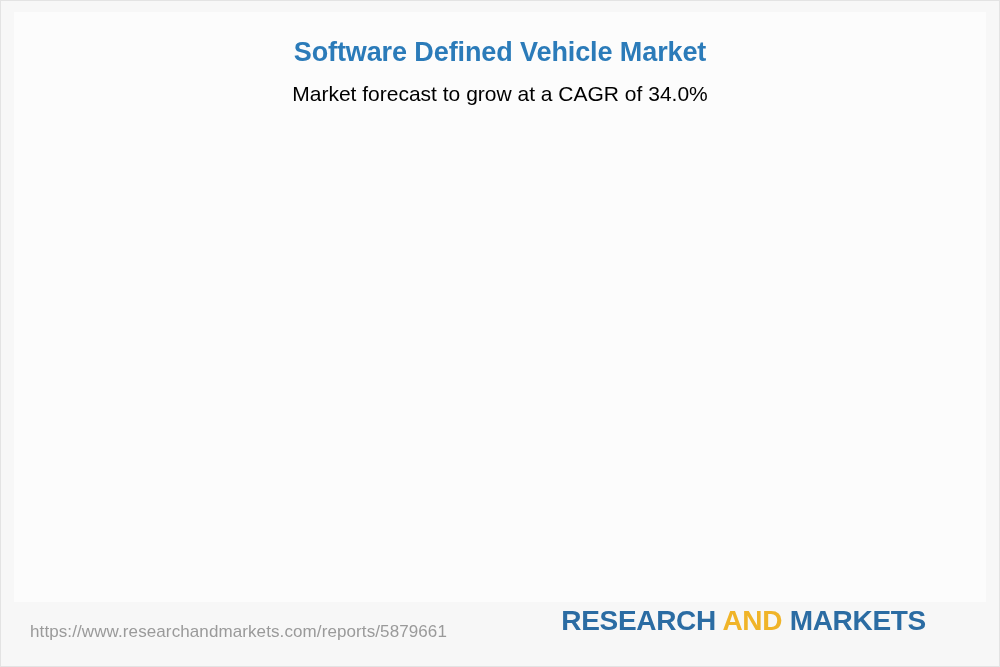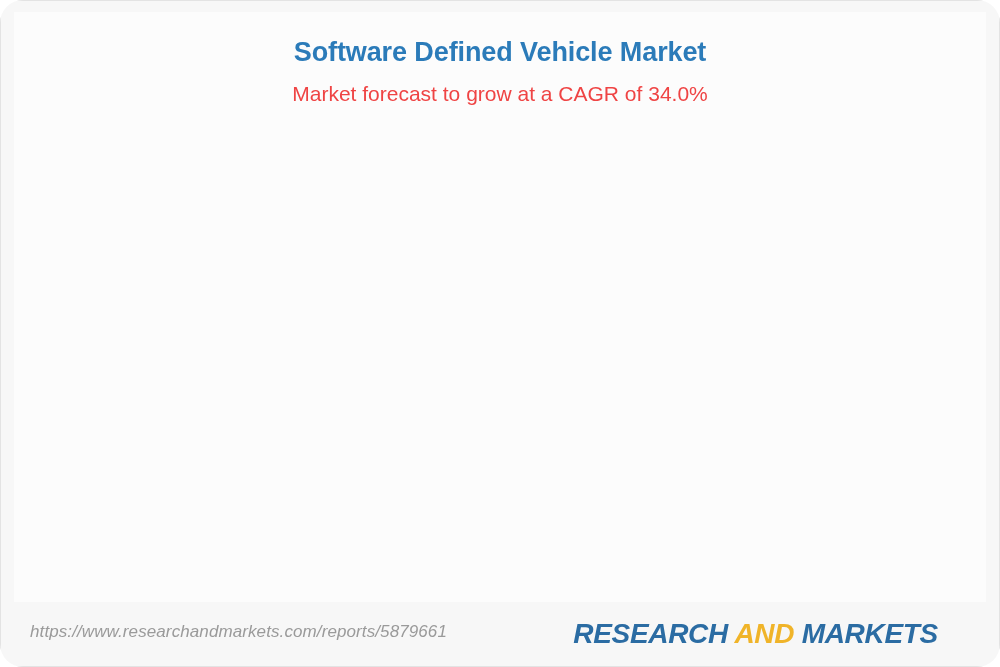--- a/index.html
+++ b/index.html
@@ -10,21 +10,20 @@
   body {
     font-family: "Liberation Sans", sans-serif;
   }
   #canvas {
     position: relative;
     width: 1000px;
     height: 667px;
     background: #f7f7f7;
     box-sizing: border-box;
     overflow: hidden;
-    border-radius: 23px;
   }
   
   #frame-border {
     position: absolute;
     left: 0; top: 0;
     width: 1000px; height: 667px;
     box-sizing: border-box;
     border: 1px solid #e3e3e3;
     pointer-events: none;
     z-index: 40;
@@ -53,21 +52,21 @@
     font-size: 27px;
     font-weight: bold;
     color: #2b7bb9;
     letter-spacing: -0.1px;
     line-height: 1.2;
   }
   #chart-subtitle {
     margin-top: 13px;
     font-size: 21px;
     font-weight: normal;
-    color: #ef4444;
+    color: #000000;
     line-height: 1.2;
   }
 
   
   #chart-area {
     position: absolute;
     left: 0;
     top: 0;
     width: 1000px;
     height: 600px;
@@ -80,36 +79,34 @@
   }
 
   
   #footer {
     position: absolute;
     left: 0;
     top: 600px;
     width: 950px;
     height: 67px;
     z-index: 20;
-    font-style: italic;
   }
   #source-url {
     position: absolute;
     left: 30px;
     top: 22px;
     font-size: 17px;
     color: #9a9a9a;
     letter-spacing: 0.1px;
   }
   #brand-logo {
     position: absolute;
-    right: 12px;
+    right: 24px;
     top: 6px;
     text-align: left;
-    margin-top: 13px;
   }
   #brand-name {
     font-size: 28px;
     font-weight: bold;
     color: #2b6ca3;
     letter-spacing: -0.3px;
     line-height: 1.05;
     white-space: nowrap;
   }
   #brand-name .and {

